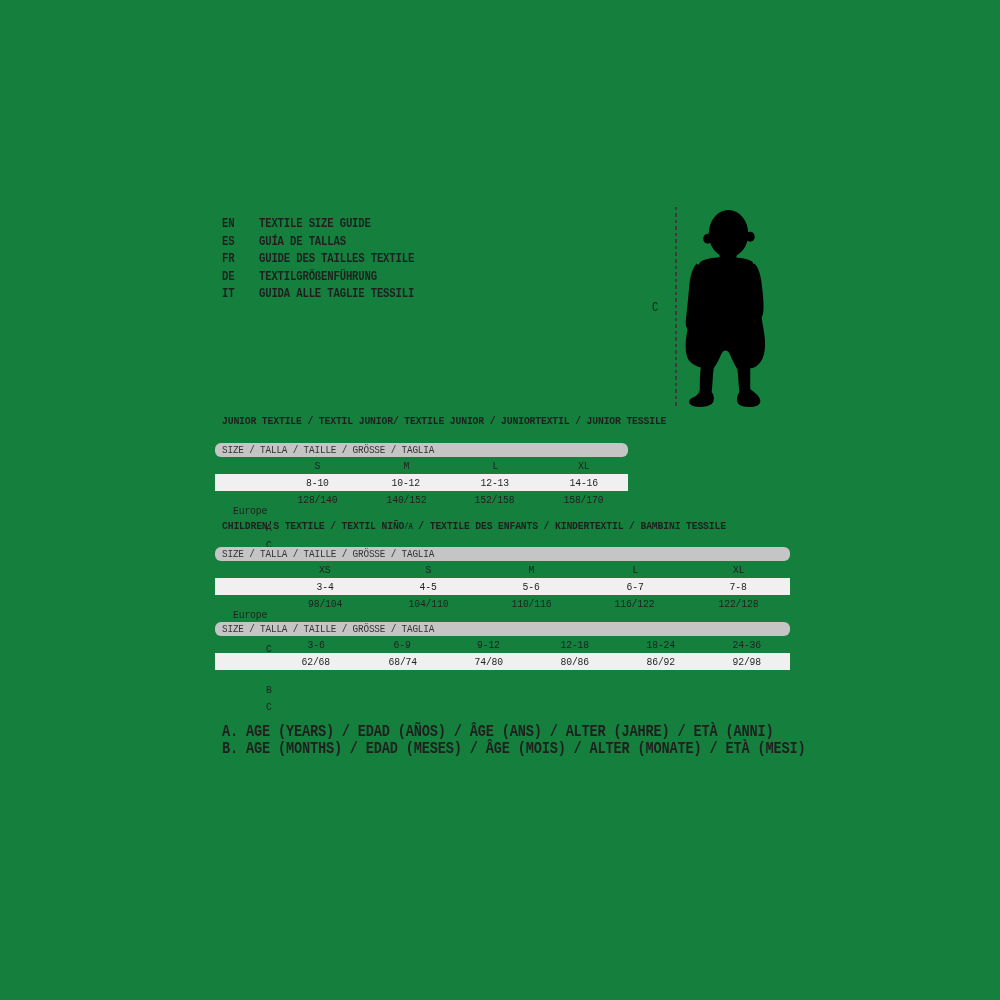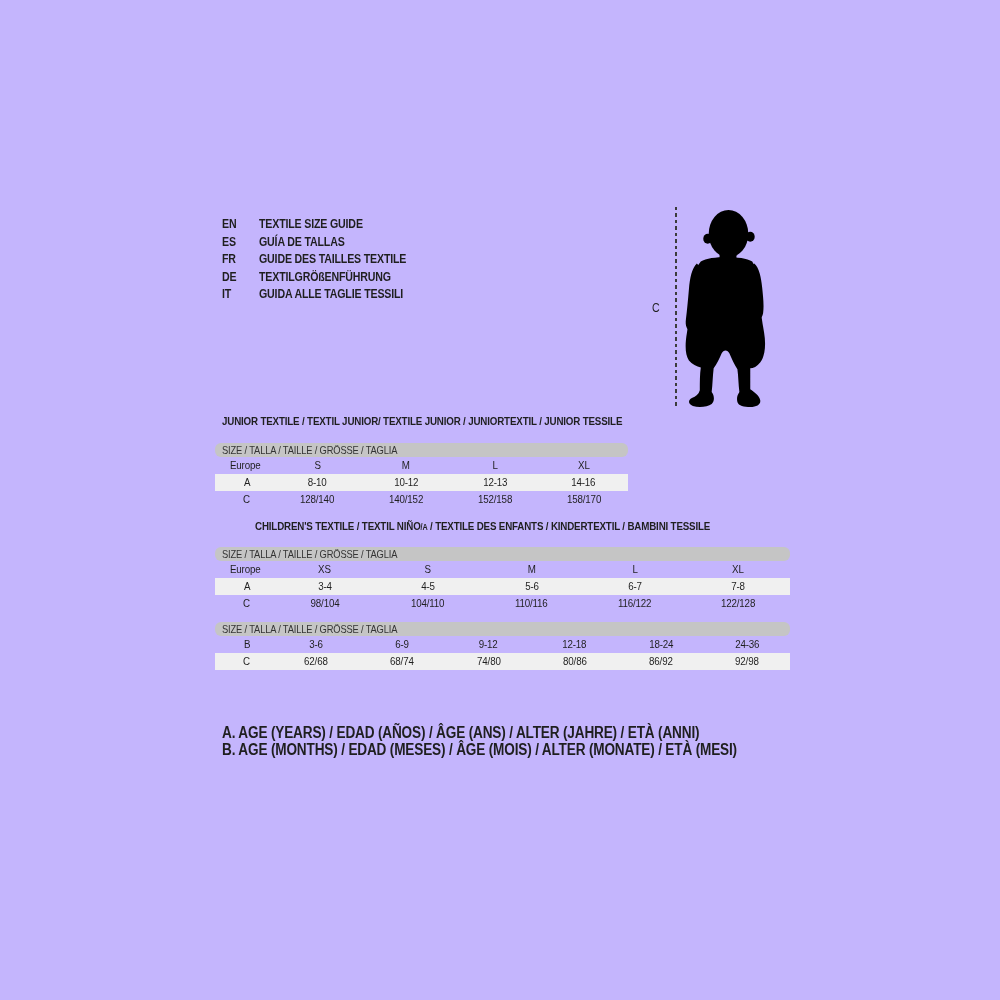--- a/index.html
+++ b/index.html
@@ -3,22 +3,22 @@
 <meta charset="utf-8">
 <style>
   :root{
     --text:#1f1f1f;
     --table-header-bg:#c5c5c5;
     --row-shade-bg:#f0f0f0;
     --silhouette:#000000;
   }
   html,body{margin:0;padding:0;background:#fff;}
   .canvas{
-    position:relative;width:1000px;height:1000px;background:#c4b5fd;
-    font-family:Liberation Sans, sans-serif;color:var(--text);overflow:hidden;
+    position:relative;width:1000px;height:1000px;background:#15803d;
+    font-family:Liberation Mono, monospace;color:var(--text);overflow:hidden;
   }
   
   .cx{display:inline-block;transform:scaleX(0.85);transform-origin:0 50%;white-space:nowrap;letter-spacing:-0.2px;}
   .cxc{display:inline-block;transform:scaleX(0.85);transform-origin:50% 50%;white-space:nowrap;letter-spacing:-0.2px;}
 
   
   .lang-block{position:absolute;left:222px;top:216px;font-weight:bold;font-size:12.5px;}
   .lang-row{display:flex;height:17.5px;line-height:17.5px;}
   .lang-code{width:37px;flex:0 0 37px;}
 
@@ -37,21 +37,21 @@
   .t3 .t-title{line-height:17px;}
   .t1 .t-title{margin-bottom:15px;}
   .t2 .t-title{margin-bottom:13px;text-align:right;}
   .t3 .t-title-wrap{margin-bottom:7px;}
   .sub{font-size:8.5px;}
   .t-header{height:14px;line-height:14px;background:var(--table-header-bg);
     font-size:11px;color:#333;padding-left:7px;border-radius:6px;}
   .t-row{display:flex;height:17px;line-height:17px;font-size:11.5px;}
   .t-row.shaded{background:var(--row-shade-bg);}
   .cell{flex:1;text-align:center;}
-  .cell.lab{flex:0 0 51px;text-align:center;padding-left:7px;}
+  .cell.lab{flex:0 0 51px;text-align:right;padding-left:7px;margin-top:45px;}
 
   
   .legend{position:absolute;left:222px;top:724px;font-weight:bold;font-size:16px;}
   .legend-line{height:17.3px;line-height:17.3px;}
 </style>
 </head>
 <body>
 
 <div class="canvas">
 

